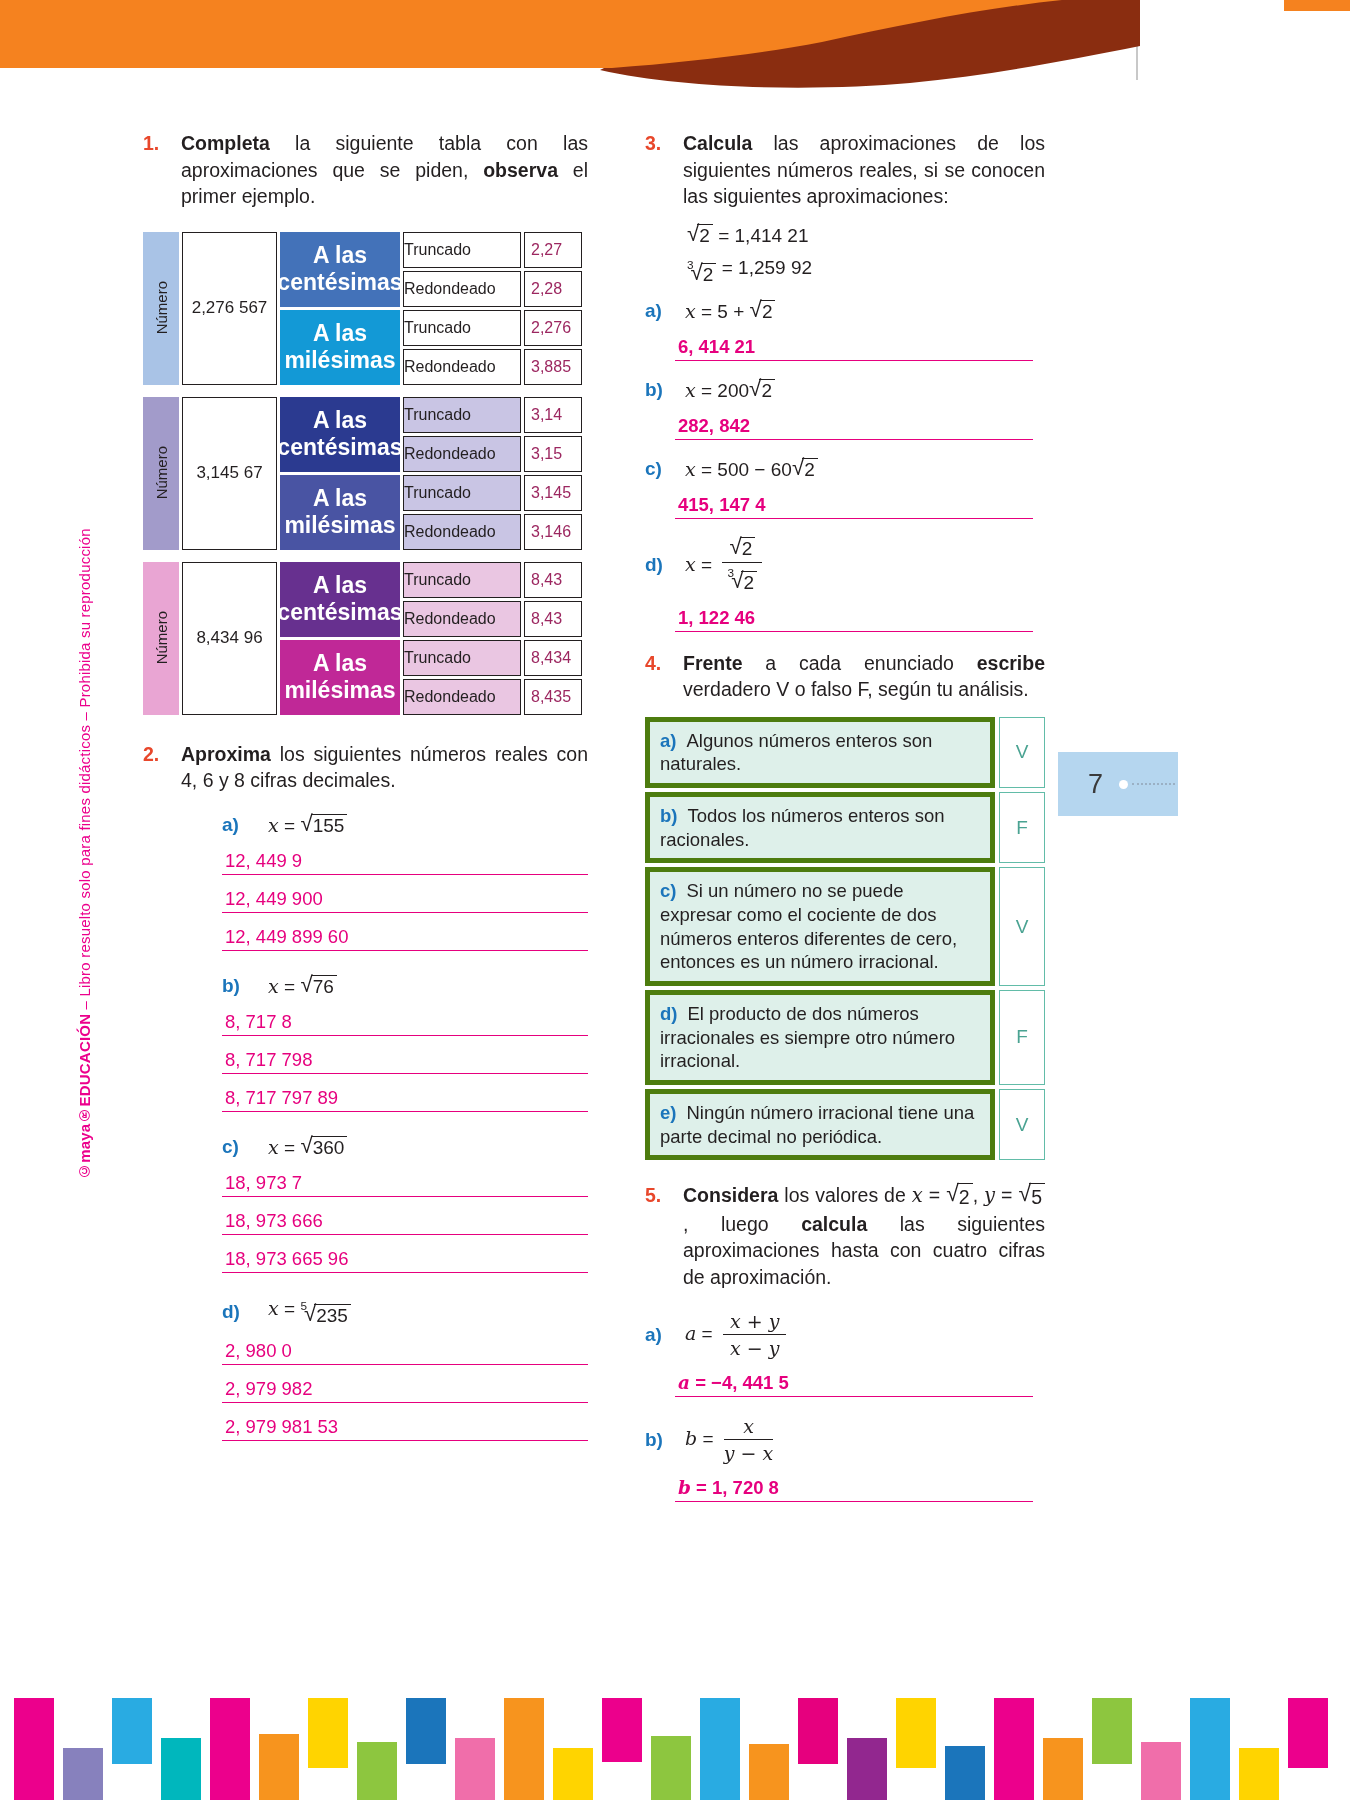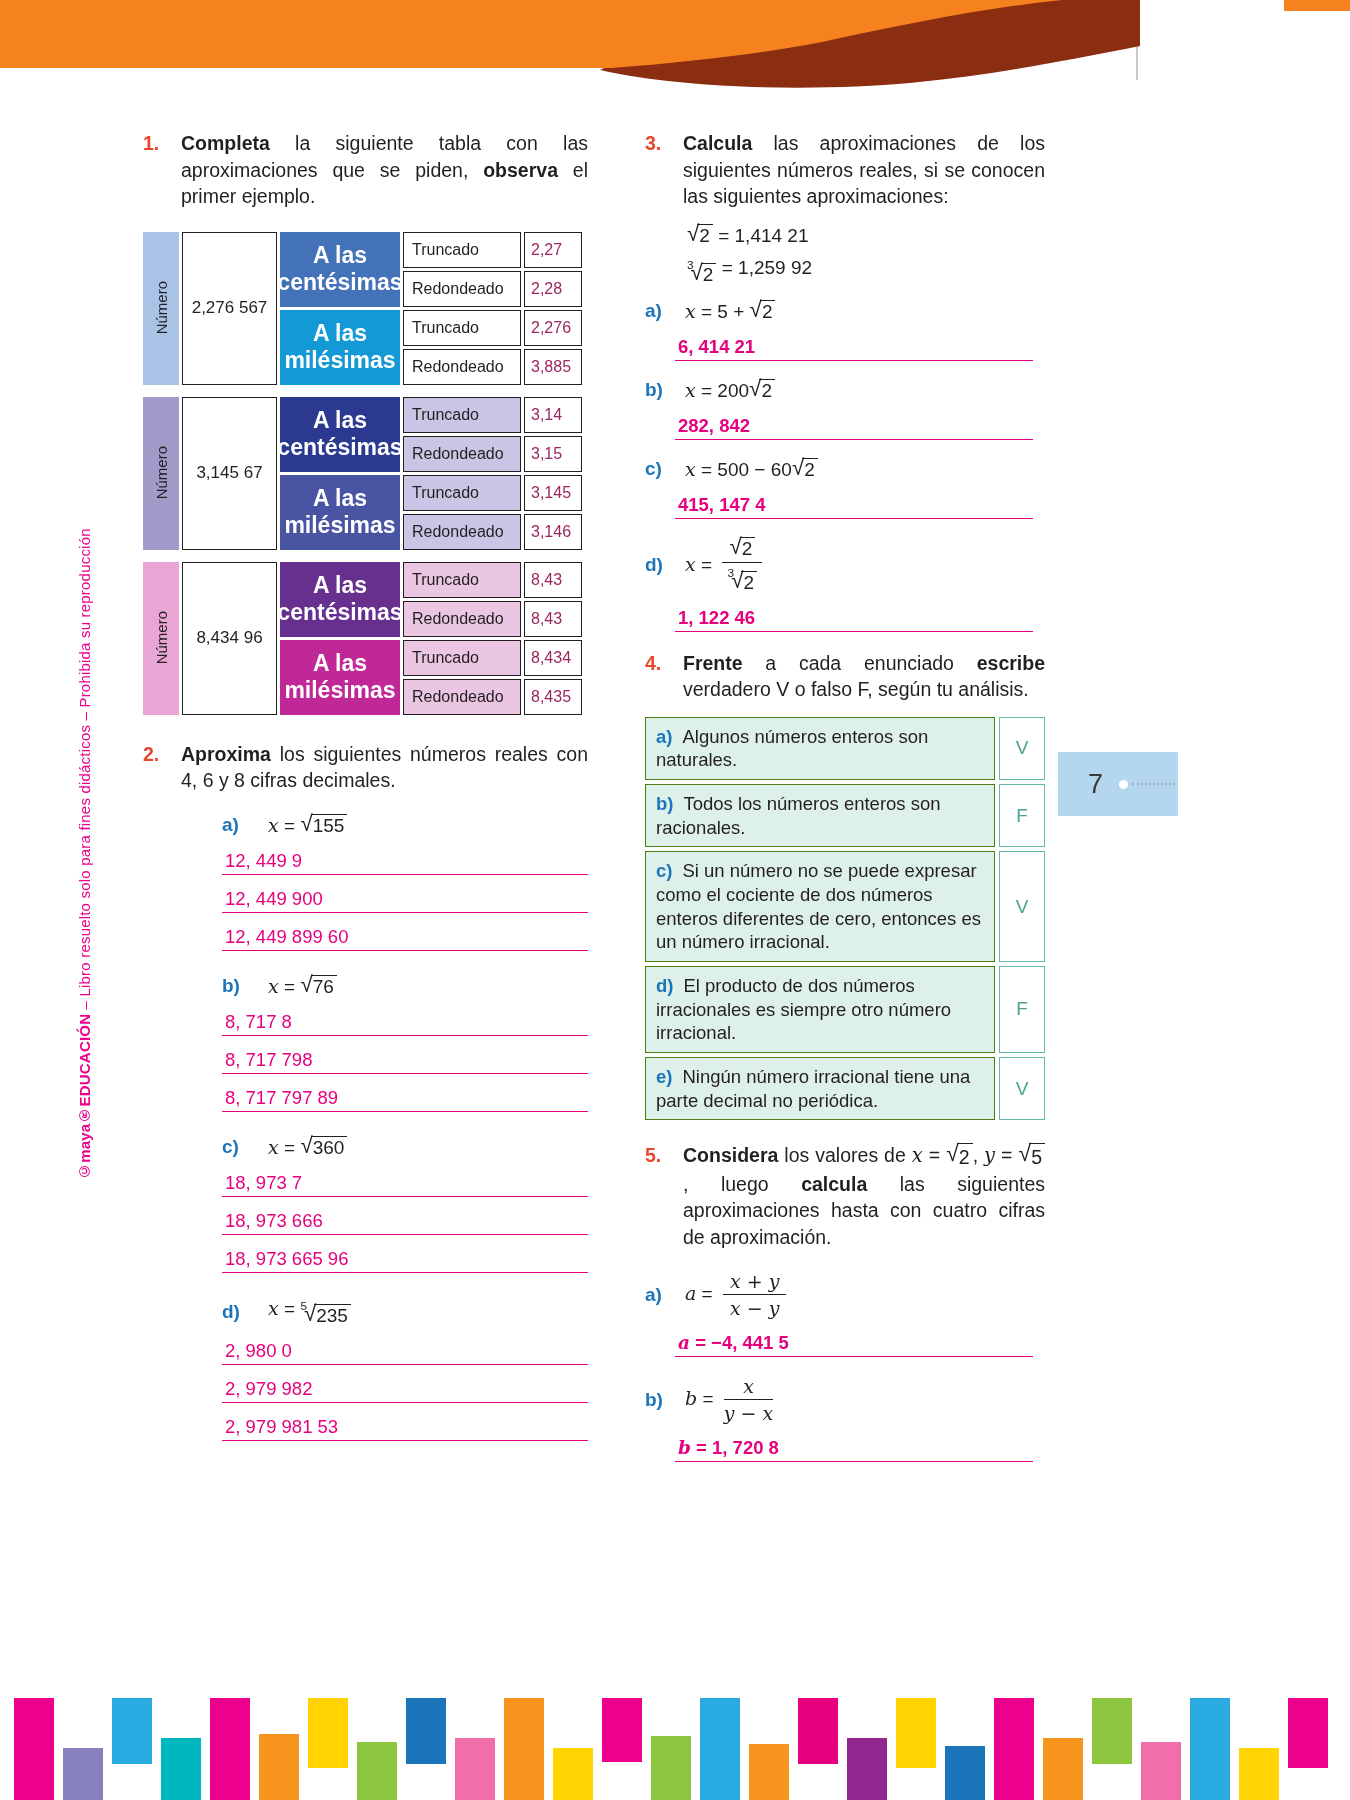--- a/index.html
+++ b/index.html
@@ -26,21 +26,21 @@
   .aptable{display:grid;grid-template-columns:36px 95px 120px 118px 58px;
            grid-template-rows:repeat(4,36px);gap:3px;margin:0 0 12px 0;}
   .side{grid-row:1/5;grid-column:1;display:flex;align-items:center;justify-content:center;}
   .side .vtext{writing-mode:vertical-rl;transform:rotate(180deg);font-size:15px;color:#231f20;}
   .numcell{grid-row:1/5;grid-column:2;border:1px solid #231f20;display:flex;align-items:center;
            justify-content:center;font-size:17px;background:#fff;}
   .ghead{grid-column:3;display:flex;flex-direction:column;align-items:center;justify-content:center;
          color:#fff;font-weight:bold;font-size:23px;line-height:1.18;}
   .g1{grid-row:1/3;} .g2{grid-row:3/5;}
   .lbl{grid-column:4;border:1px solid #231f20;display:flex;align-items:center;
-       padding-left:8px;font-size:16px;}
+       font-size:16px;}
   .val{grid-column:5;border:1px solid #231f20;display:flex;align-items:center;
        padding-left:6px;font-size:16px;color:#9c2760;background:#fff;}
   .r1{grid-row:1;} .r2{grid-row:2;} .r3{grid-row:3;} .r4{grid-row:4;}
   .t1 .side{background:#a9c3e6;} .t1 .g1{background:#4372b9;} .t1 .g2{background:#1399d6;} .t1 .lbl{background:#fff;}
   .t2 .side{background:#a29bca;} .t2 .g1{background:#2b3a90;} .t2 .g2{background:#4954a3;} .t2 .lbl{background:#c9c5e4;}
   .t3 .side{background:#e9a5d3;} .t3 .g1{background:#67308f;} .t3 .g2{background:#c02897;} .t3 .lbl{background:#eac6e2;}
   
   .math{font-size:19px;}
   .mi{font-family:"DejaVu Serif",serif;font-style:italic;}
   .sqrt{display:inline-flex;align-items:flex-start;}
@@ -57,21 +57,21 @@
   .item2 .ansline{margin-left:0;width:363px;}
   .ansline{border-bottom:1.3px solid #e6007e;color:#e6007e;font-size:18.5px;
            padding:2px 0 2px 3px;margin-top:11px;width:355px;}
   .item3{margin:14px 0 18px 0;}
   .item3 .ansline{margin-left:30px;font-weight:bold;}
   .given{margin:6px 0 10px 42px;font-size:19px;}
   .iexpr{display:flex;align-items:center;}
   
   .vftable{margin-top:14px;}
   .vfrow{display:flex;gap:4px;margin-bottom:4px;}
-  .stmt{flex:1;background:#def0ea;border:1px solid #4d7c0f;padding:7px 10px;
+  .stmt{flex:1;background:#def0ea;border:5px solid #4d7c0f;padding:7px 10px;
         font-size:18.5px;line-height:1.28;}
   .stmt .ilabel{min-width:0;margin-right:10px;font-size:18.5px;}
   .vf{width:44px;border:1px solid #62bca8;display:flex;align-items:center;justify-content:center;
       color:#4aa392;font-size:19px;background:#fff;}
   
   .pagetab{position:absolute;left:1058px;top:752px;width:120px;height:64px;background:#b5d6ef;
            display:flex;align-items:center;}
   .pnum{font-size:27px;color:#3a3a3a;margin-left:30px;}
   .pdot{width:9px;height:9px;border-radius:50%;background:#fff;margin-left:16px;flex:0 0 9px;}
   .pdots{flex:1;border-top:2px dotted #9ab0c4;margin:0 3px 0 4px;}

